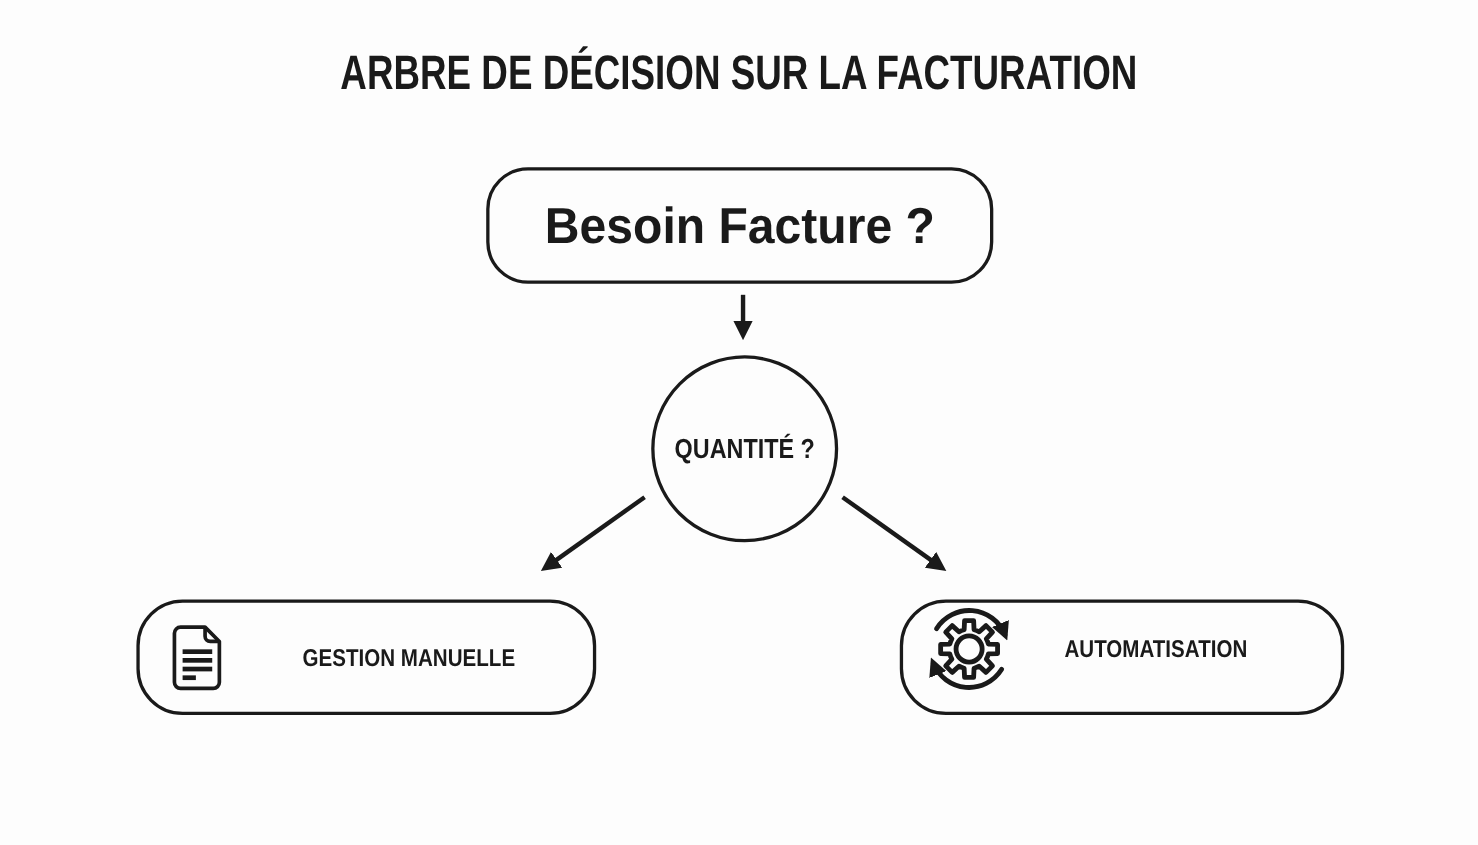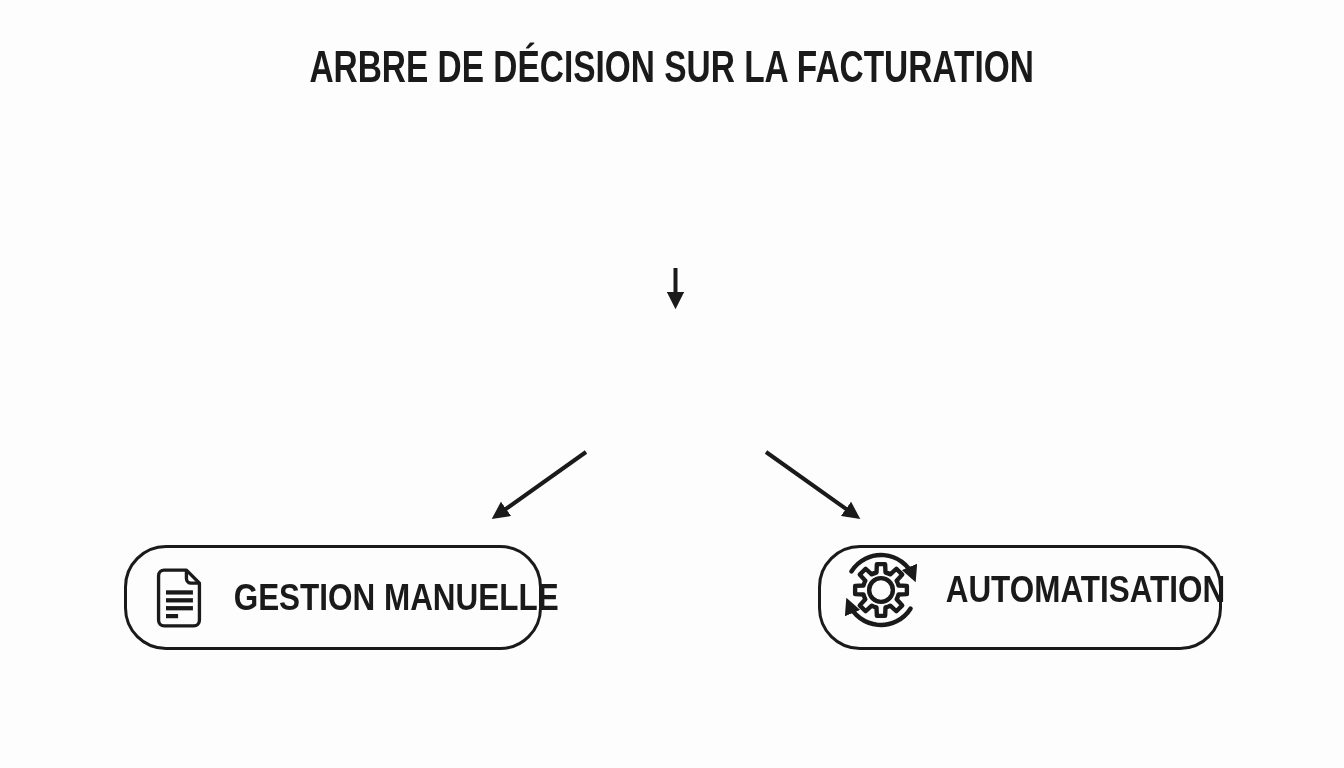--- a/index.html
+++ b/index.html
@@ -40,21 +40,21 @@
     font-size:46px;font-weight:bold;
   }
   .node-circle{
     left:592px;top:323px;width:170px;height:170px;
     border-radius:50%;
     font-size:25px;font-weight:bold;
     white-space:nowrap;
   }
   .node-outcome{
     height:105px;border-radius:42px;
-    font-size:37px;font-weight:bold;
+    font-size:22px;font-weight:bold;
     justify-content:flex-start;
   }
   .node-outcome .outcome-label{
     flex:1;text-align:center;white-space:nowrap;
   }
   .node-outcome-left{left:124px;top:545px;width:418px;padding:0 0 0 26px;}
   .node-outcome-right{left:818px;top:545px;width:404px;padding:0 38px 15px 20px;}
 
   .branch-label{
     position:absolute;top:450px;width:280px;
@@ -83,21 +83,27 @@
     </defs>
     <path d="M675.5 268 L675.5 304" marker-end="url(#ah)"></path>
     <path d="M586 452 L496 516" marker-end="url(#ah)"></path>
     <path d="M766 452 L856 516" marker-end="url(#ah)"></path>
   </svg>
 
   <div class="title">
     <span class="sx sx-title">ARBRE DE DÉCISION SUR LA FACTURATION</span>
   </div>
 
+  <div class="node node-root">
+    <span class="sx sx-root">Besoin Facture ?</span>
+  </div>
 
+  <div class="node node-circle">
+    <span class="sx sx-circle">QUANTITÉ ?</span>
+  </div>
 
   <div class="branch-label branch-label-left">
   </div>
 
   <div class="node node-outcome node-outcome-left">
     <svg class="icon icon-doc" viewBox="0 0 56 66" fill="none" stroke="#1a1a1a" stroke-width="3.6" stroke-linejoin="round">
       <path d="M12 3 H36 L50 17 V57 a6 6 0 0 1 -6 6 H12 a6 6 0 0 1 -6 -6 V9 a6 6 0 0 1 6 -6 Z"></path>
       <path d="M36 4 v8 a5 5 0 0 0 5 5 h8"></path>
       <g stroke-width="4.6" stroke-linecap="butt">
         <path d="M14 27 H43"></path>

